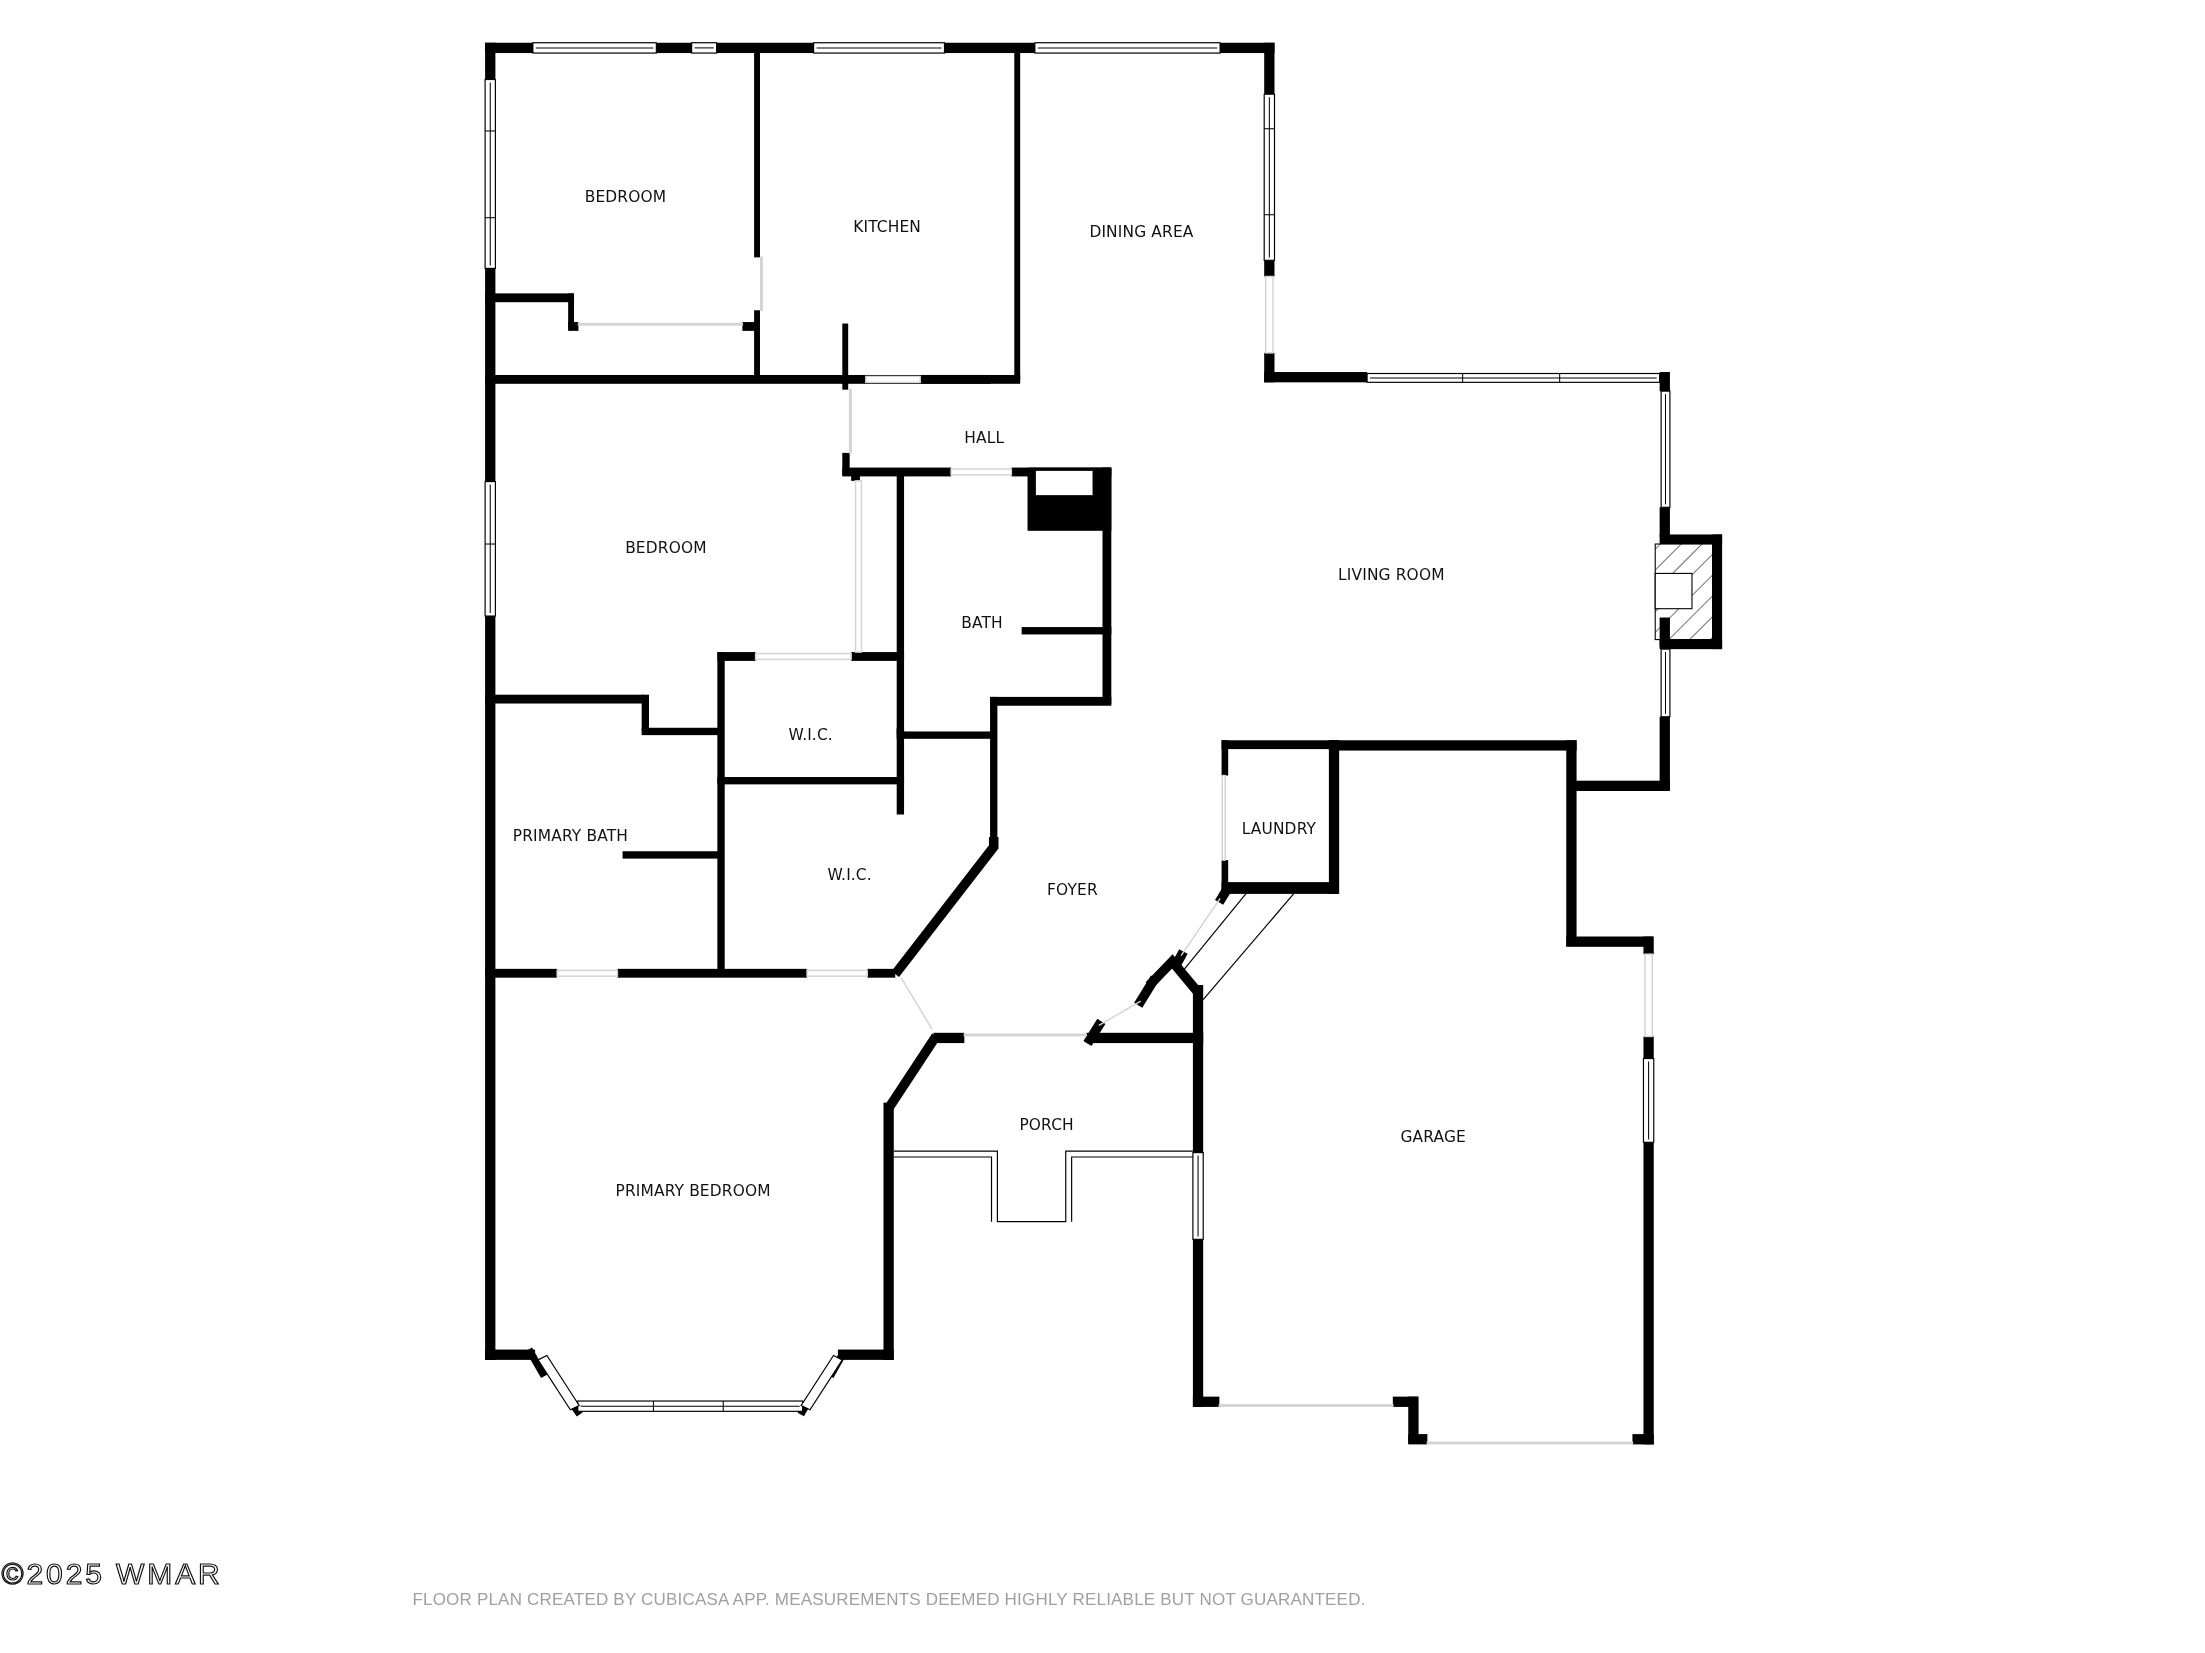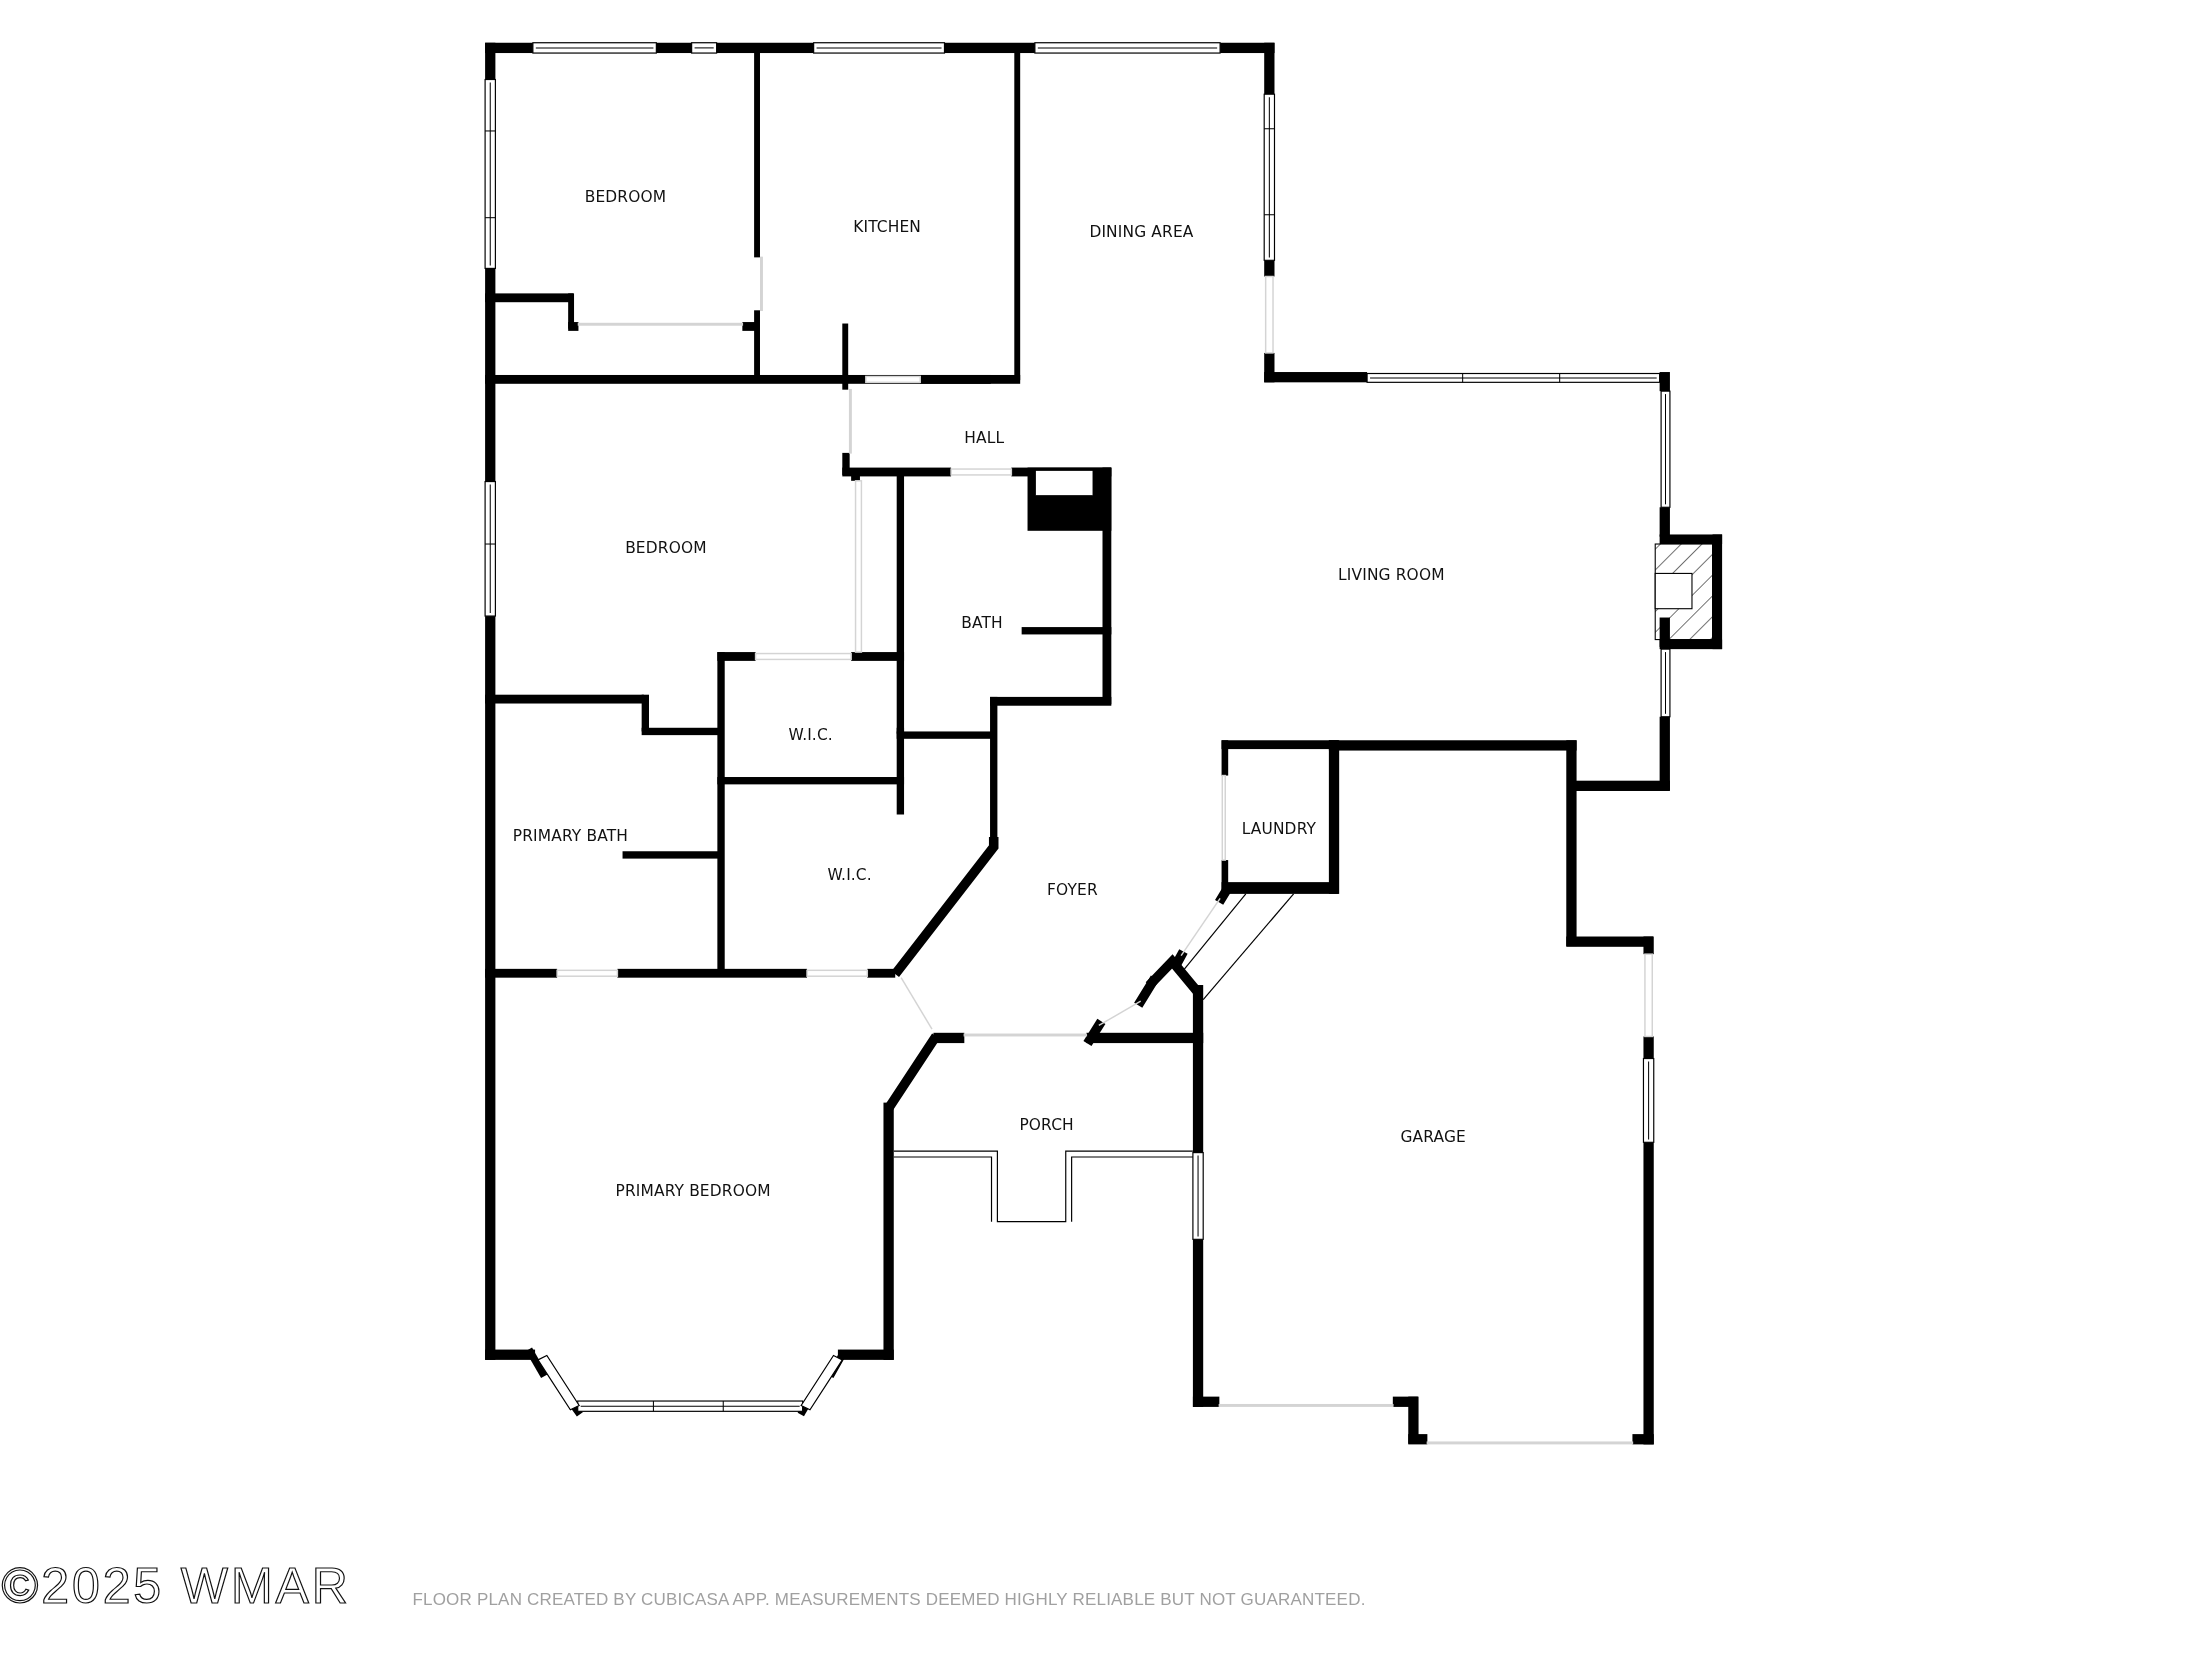--- a/index.html
+++ b/index.html
@@ -6,21 +6,21 @@
   body { width:2205px; height:1654px; position:relative; overflow:hidden; font-family:"DejaVu Sans", sans-serif; }
   #plan { position:absolute; left:0; top:0; width:2205px; height:1654px; }
   .wall { fill:#000; }
   .wl { stroke:#000; stroke-width:13; fill:none; stroke-linecap:square; }
   .wlt { stroke:#000; stroke-width:10; fill:none; stroke-linecap:square; }
   .win { fill:#fff; stroke:#000; stroke-width:1.6; }
   .winline { stroke:#000; stroke-width:1.4; }
   .door { stroke:#d4d4d4; stroke-width:2; fill:#fff; }
   .thin { stroke:#000; stroke-width:1.6; fill:none; }
   .label { font-family:"DejaVu Sans", sans-serif; font-size:21px; fill:#111; text-anchor:middle; dominant-baseline:middle; letter-spacing:0.2px; }
-  .watermark { position:absolute; left:1.5px; top:1557px; font-family:"Liberation Sans", sans-serif; font-size:50px; color:transparent; -webkit-text-stroke:1.2px #111; letter-spacing:2.9px; font-weight:300; }
+  .watermark { position:absolute; left:1.5px; top:1557px; font-family:"Liberation Sans", sans-serif; font-size:30px; color:transparent; -webkit-text-stroke:1.2px #111; letter-spacing:2.9px; font-weight:300; }
   .disclaimer { position:absolute; left:0; width:1926px; top:1590px; text-align:center; font-family:"Liberation Sans", sans-serif; font-size:17px; color:#a0a0a0; letter-spacing:0.2px; }
   .disclaimer span { position:relative; left:-74px; }
 </style>
 </head>
 <body>
 
 <svg id="plan" viewBox="0 0 3000 2250" xmlns="http://www.w3.org/2000/svg">
 
   <g>
 

